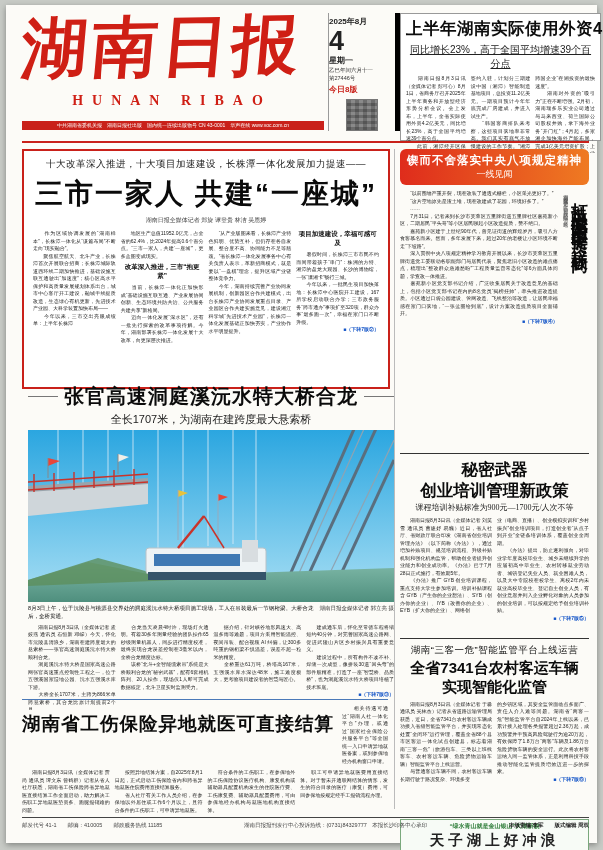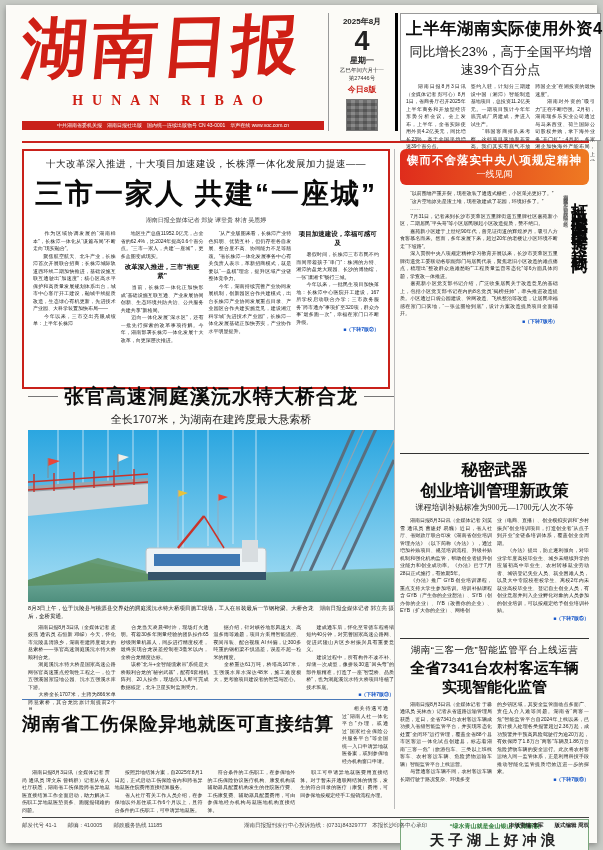--- a/index.html
+++ b/index.html
@@ -4,40 +4,40 @@
 <style>
   html,body{margin:0;padding:0;}
   body{background:#b9bdb8;font-family:"Liberation Sans",sans-serif;}
   .stage{position:relative;width:603px;height:850px;margin:0 auto;background:#c8cbc6;overflow:hidden;}
   .paper{position:absolute;left:6px;top:5px;width:591px;height:838px;background:#fcfbf7;box-shadow:0 2px 6px rgba(0,0,0,.35);}
   .abs{position:absolute;}
   
   .mast-title{color:#cf1f15;font-family:"DejaVu Serif",serif;font-weight:900;font-size:66px;line-height:1;letter-spacing:4px;transform:skewX(-6deg) rotate(-1deg);white-space:nowrap;}
   .mast-en{color:#cf1f15;font-family:"Liberation Serif",serif;font-weight:bold;font-size:14px;letter-spacing:9px;text-align:center;}
   .red-strip{background:#c9211a;color:#fff;font-size:5px;line-height:9px;text-align:center;white-space:nowrap;overflow:hidden;}
-  .datebox{border-left:1px solid #9a9a9a;border-right:3px solid #000000;text-align:center;color:#222;}
+  .datebox{border-left:1px solid #9a9a9a;border-right:6px solid #000000;color:#222;}
   .datebox .ym{font-size:8px;font-weight:bold;margin-top:3px;}
   .datebox .day{font-size:27px;font-weight:bold;line-height:1.05;}
   .datebox .wk{font-size:8px;font-weight:bold;}
   .datebox .lunar,.datebox .issue{font-size:5.5px;color:#333;margin-top:1px;}
   .datebox .pages{font-size:8px;font-weight:bold;color:#c9211a;margin-top:2px;}
   .qr{width:30px;height:30px;margin:4px auto 0;background:
       repeating-linear-gradient(0deg,#8d8d8d 0 3px,#b5b5b5 3px 6px),
       repeating-linear-gradient(90deg,#9a9a9a 0 4px,#c2c2c2 4px 8px);background-blend-mode:multiply;border:1px solid #777;}
   
   .smalltext{font-size:5px;line-height:1.5;color:#1c1c1c;text-align:justify;white-space:pre-line;}
   .cols{display:flex;gap:5px;}
   .cols>div{flex:1;min-width:0;}
   .jump{color:#1556c8;font-weight:bold;}
   .subhead-inline{font-size:6.5px;font-weight:bold;text-align:center;margin:3px 0;color:#111;}
   .rule{background:#333;height:1px;}
   
   .topstory{border:1px solid #999;padding:4px 5px;background:#fff;}
   .topstory .h1{font-size:16.5px;font-weight:900;text-align:center;letter-spacing:.5px;color:#0d0d0d;white-space:nowrap;}
-  .topstory .h2{font-size:13px;text-align:center;color:#222;margin:3px 0 4px;}
+  .topstory .h2{font-size:10px;text-align:center;color:#222;margin:3px 0 4px;text-decoration:underline;}
   
   .leadbox{border:2px solid #c9211a;padding:7px 9px 5px;background:#fff;}
   .lead-kicker{font-size:9.5px;text-align:center;color:#1a1a1a;letter-spacing:.5px;}
   .lead-h1{font-size:28px;font-weight:900;text-align:center;letter-spacing:2px;color:#0a0a0a;margin:4px 0 3px;white-space:nowrap;}
   .lead-byline{font-size:6px;text-align:center;color:#444;margin-bottom:5px;}
   
   .banner{background:linear-gradient(90deg,#df2c1c,#ef7a22);color:#fff;text-align:center;padding:4px 0;border-radius:6px;}
   .banner .b1{font-size:11.5px;font-weight:bold;letter-spacing:1px;}
   .banner .b2{font-size:9px;}
   .vtitle{writing-mode:vertical-rl;font-size:16.5px;font-weight:900;letter-spacing:3px;color:#0a0a0a;line-height:1.1;}

